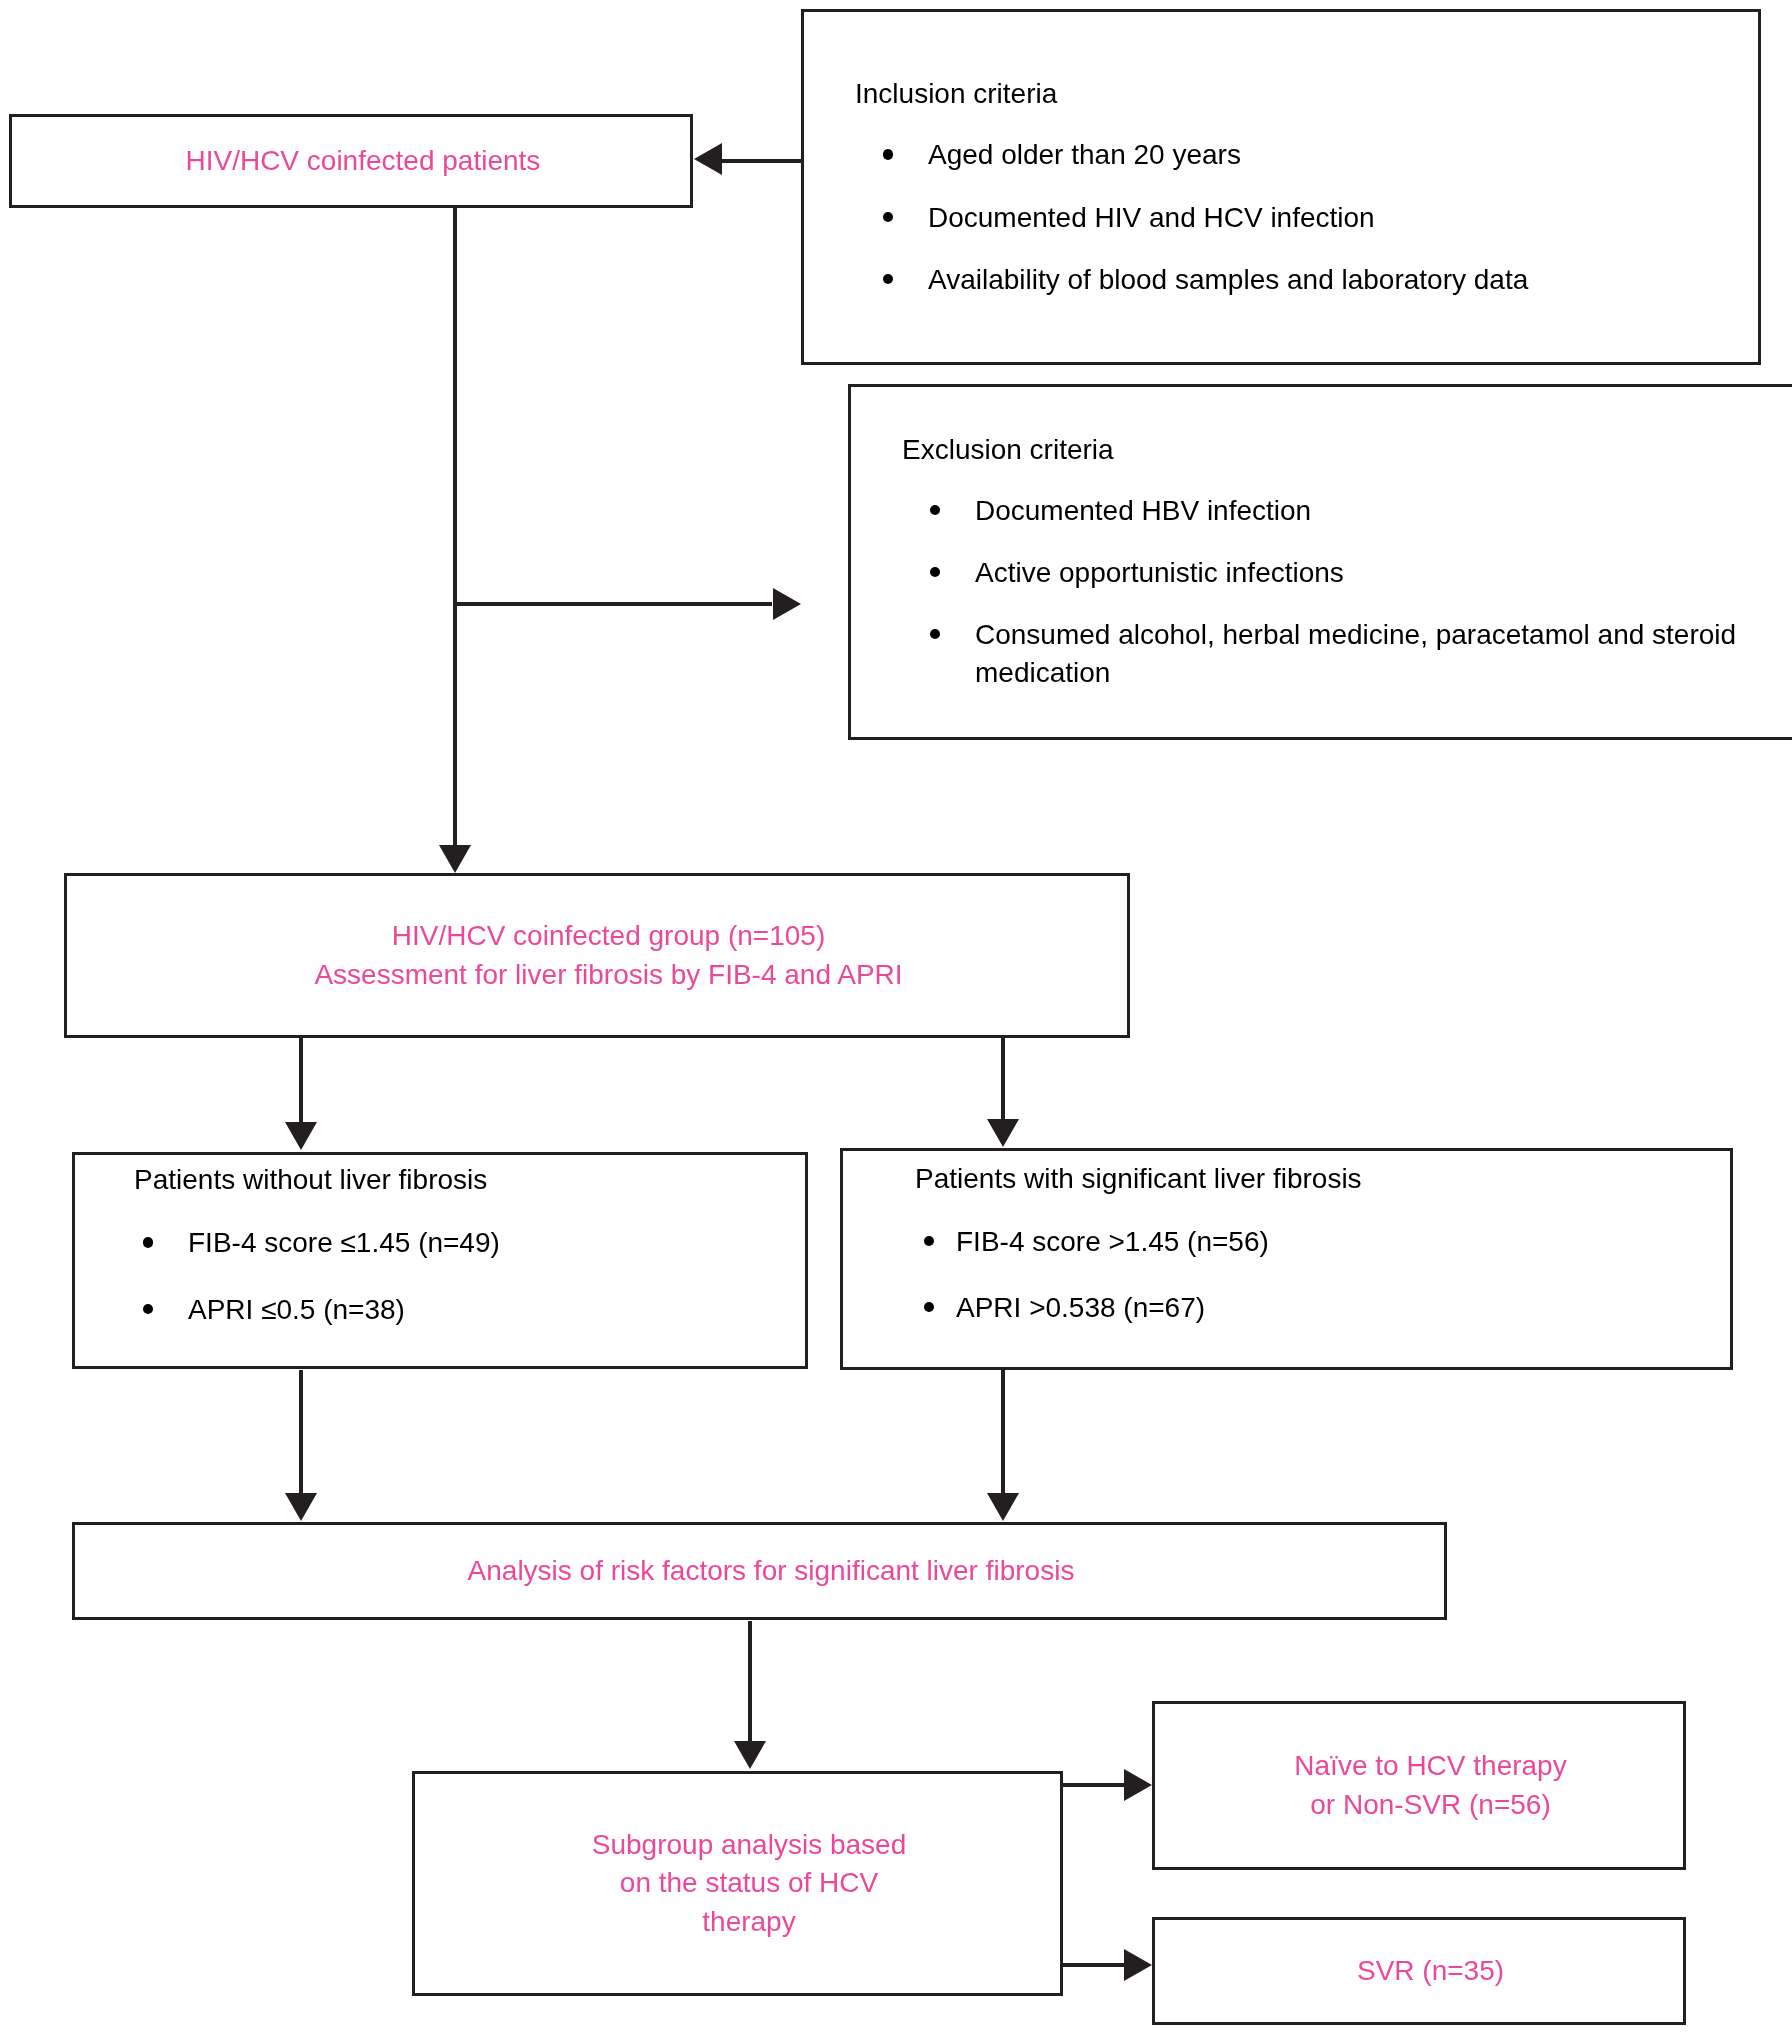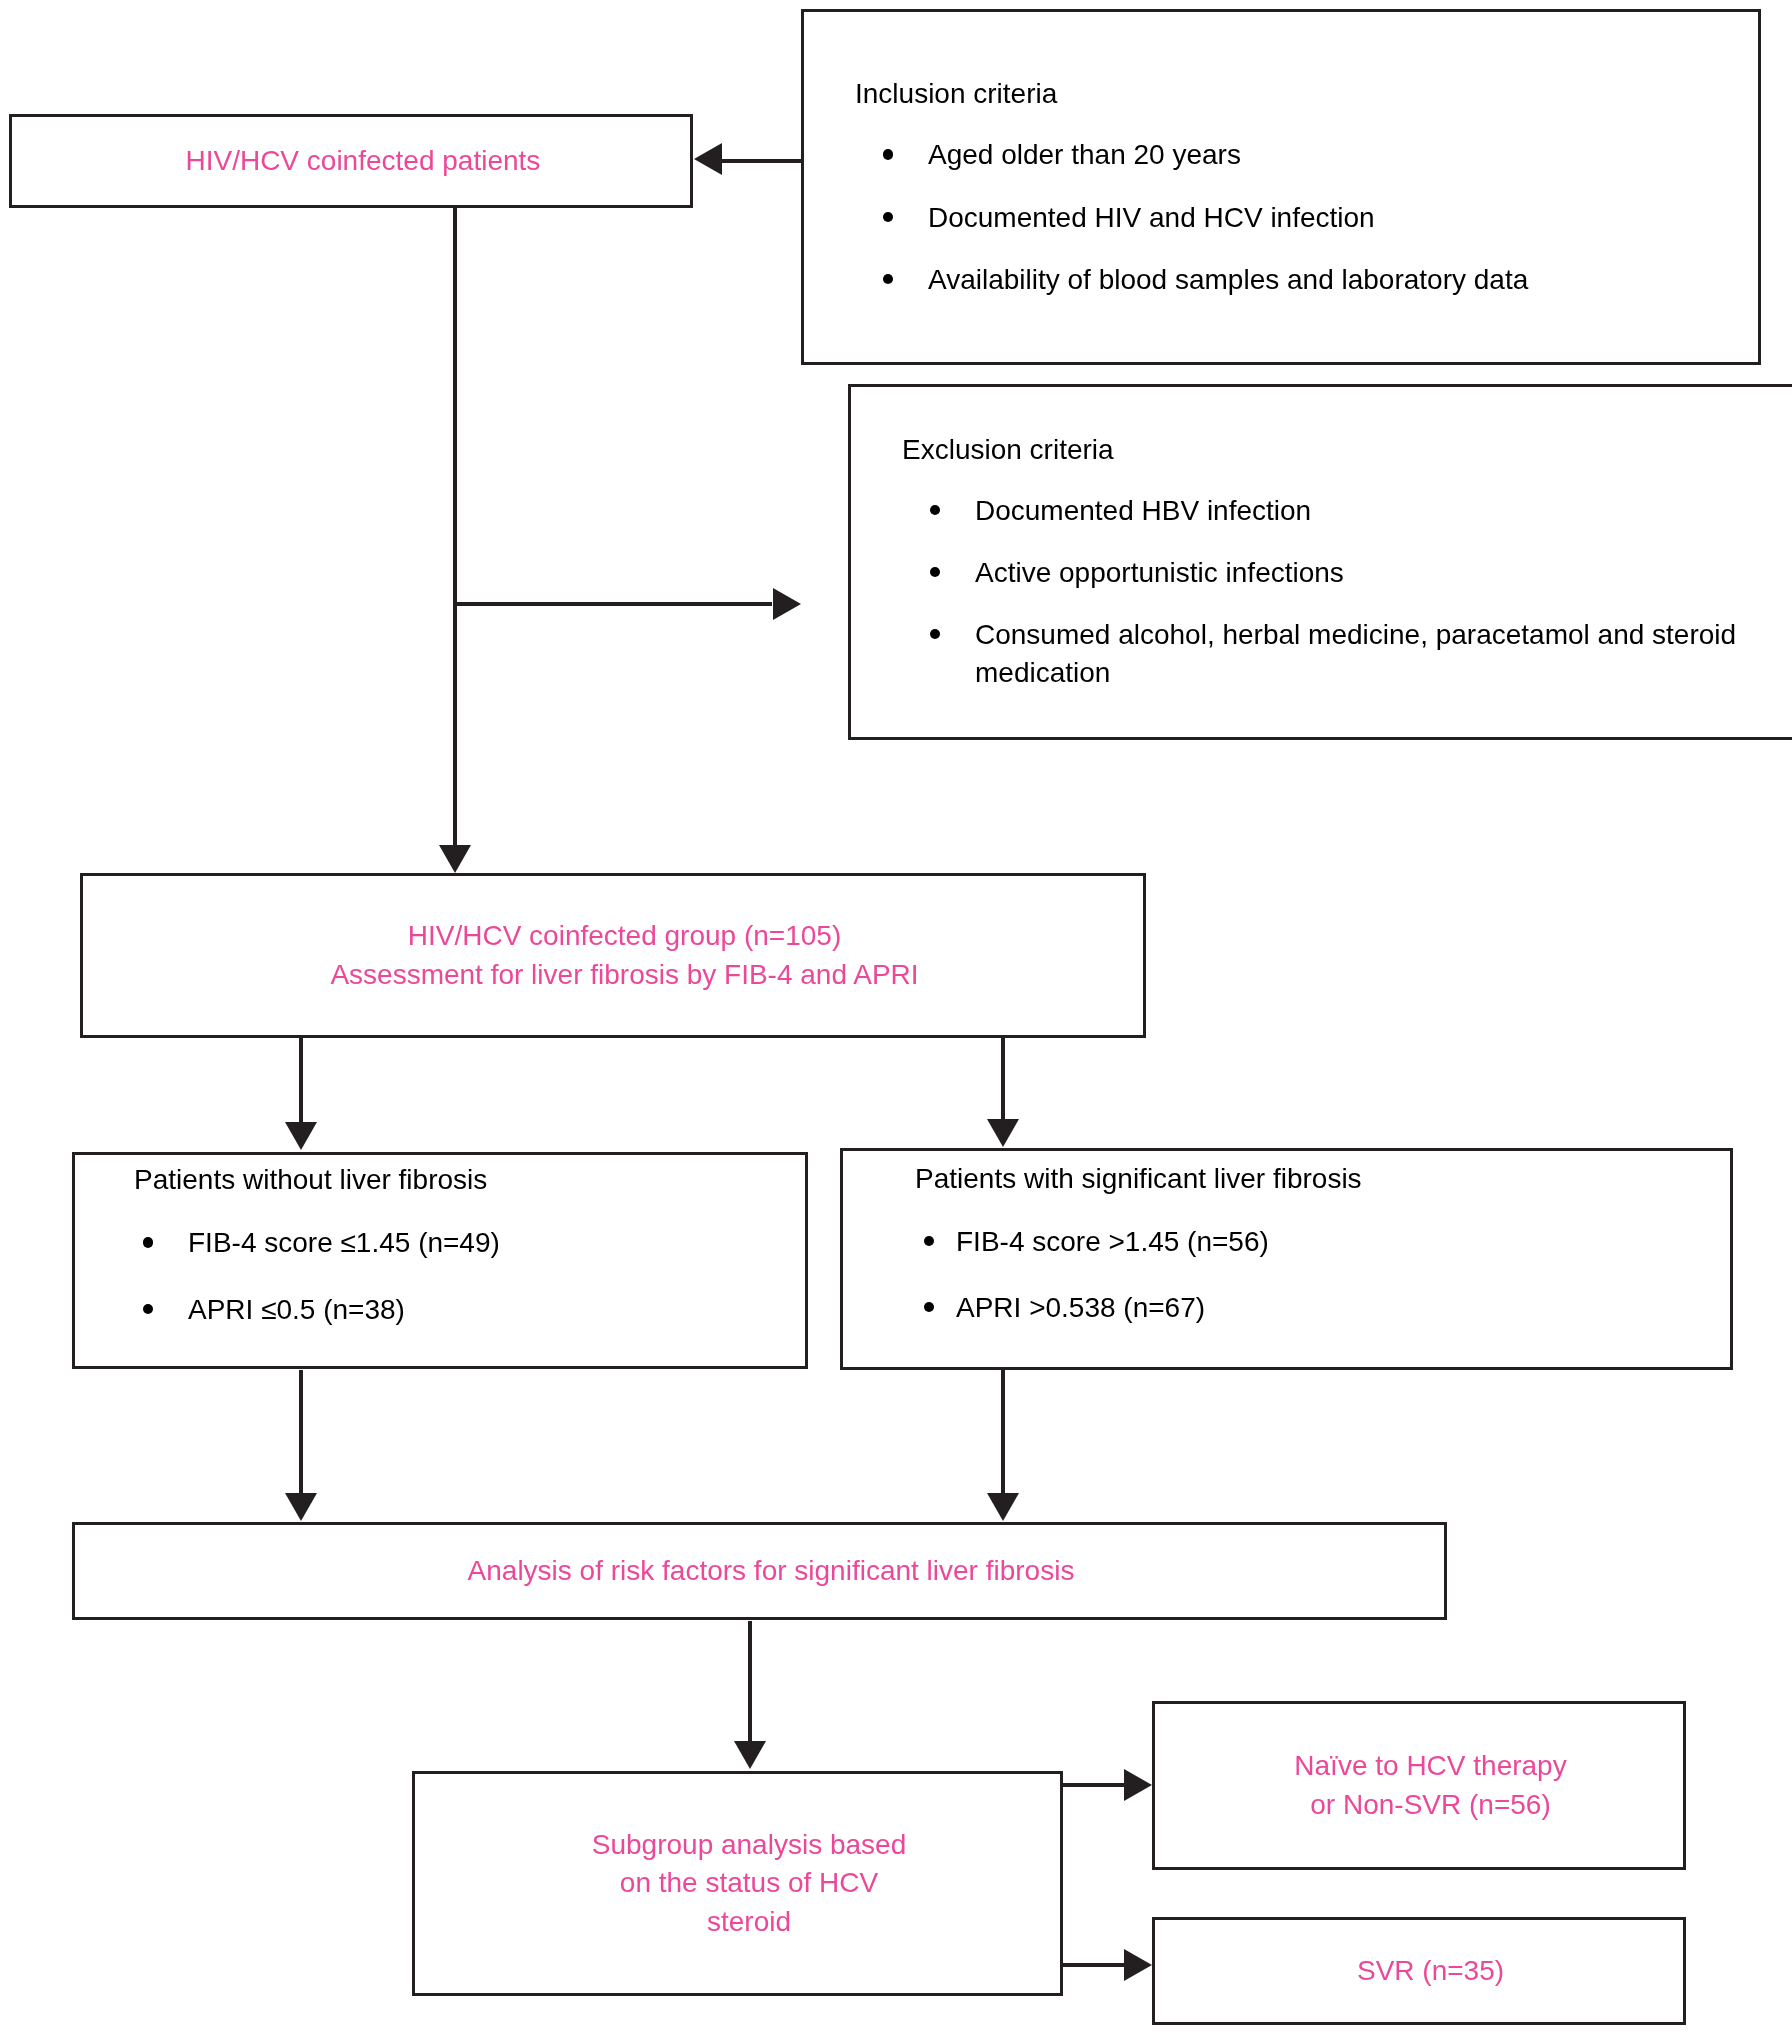--- a/index.html
+++ b/index.html
@@ -160,21 +160,21 @@
         <span>Active opportunistic infections</span>
       </li>
       <li>
         <span class="bullet-dot"></span>
         <span>Consumed alcohol, herbal medicine,
 paracetamol and steroid medication</span>
       </li>
     </ul>
   </div>
 
-  <div class="node centered" style="left:80px; top:873px; width:1066px; height:165px;">
+  <div class="node centered" style="left:64px; top:873px; width:1066px; height:165px;">
     <div class="node-text">HIV/HCV coinfected group (n=105)</div>
     <div class="node-text">Assessment for liver fibrosis by FIB-4 and APRI</div>
   </div>
 
   <div class="node" style="left:72px; top:1152px; width:736px; height:217px;">
     <div class="box-head">Patients without liver fibrosis</div>
     <ul class="bullets tight">
       <li>
         <span class="bullet-dot"></span>
         <span>FIB-4 score ≤1.45 (n=49)</span>
@@ -200,21 +200,21 @@
     </ul>
   </div>
 
   <div class="node centered" style="left:72px; top:1522px; width:1375px; height:98px;">
     <div class="node-text">Analysis of risk factors for significant liver fibrosis</div>
   </div>
 
   <div class="node centered" style="left:412px; top:1771px; width:651px; height:225px;">
     <div class="node-text">Subgroup analysis based
 on the status of HCV
-steroid</div>
+therapy</div>
   </div>
 
   <div class="node centered" style="left:1152px; top:1701px; width:534px; height:169px;">
     <div class="node-text">Naïve to HCV therapy
 or Non-SVR (n=56)</div>
   </div>
 
   <div class="node centered" style="left:1152px; top:1911px; width:534px; height:108px;margin-top:6px;">
     <div class="node-text">SVR (n=35)</div>
   </div>

